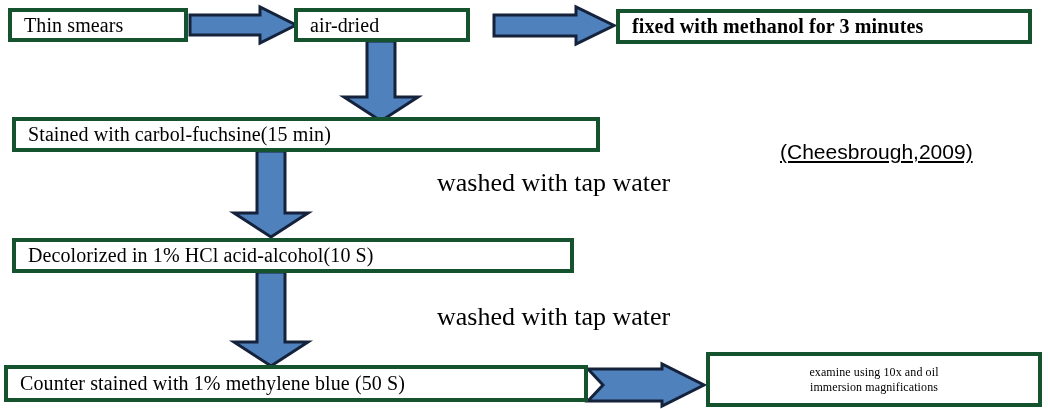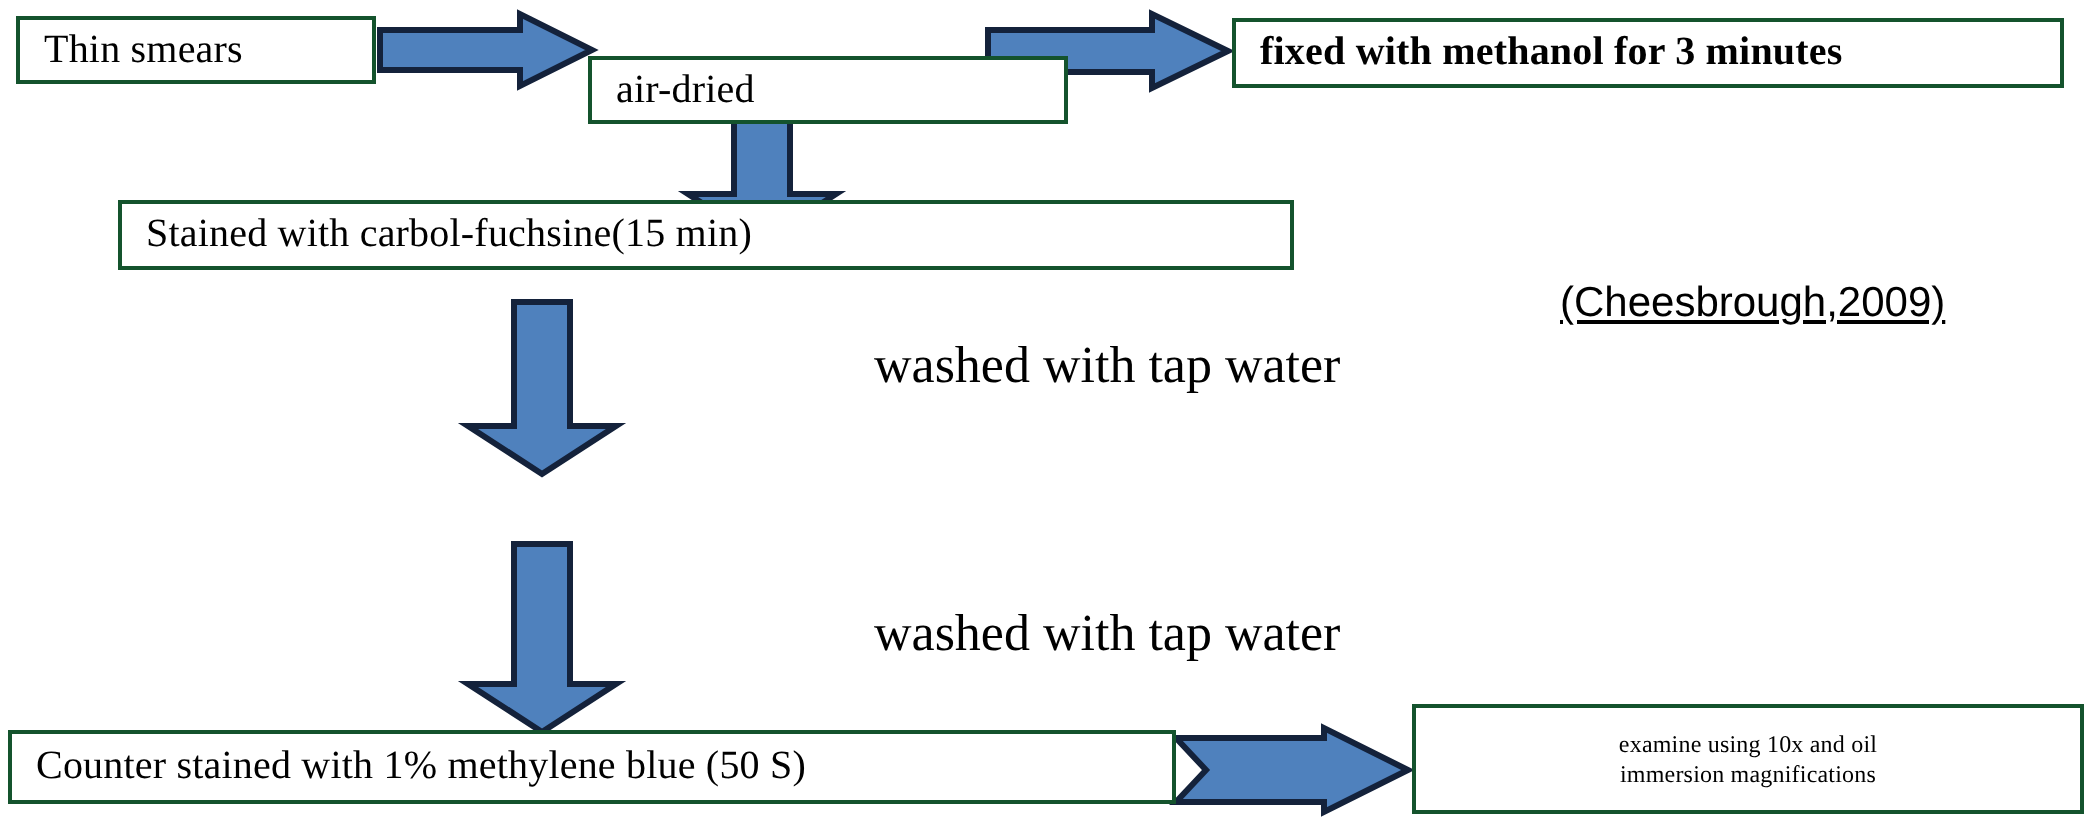--- a/index.html
+++ b/index.html
@@ -18,21 +18,21 @@
     height: 409px;
     background: #ffffff;
     overflow: hidden;
   }
 
   
   .box {
     position: absolute;
     box-sizing: border-box;
     background: #ffffff;
-    border: 2px solid #14532d;
+    border: 4px solid #14532d;
     display: flex;
     align-items: center;
     z-index: 3;
   }
   .box .box-label {
     display: block;
     width: 100%;
     color: #000000;
     font-family: "Liberation Serif", "DejaVu Serif", serif;
     font-size: 20px;
@@ -91,54 +91,57 @@
   <div class="box" style="left:8px; top:8px; width:180px; height:34px;">
     <span class="box-label">Thin smears</span>
   </div>
 
   <div class="arrow" style="left:188px; top:5px; width:110px; height:40px;">
     <svg viewBox="0 0 110 40" width="110" height="40" aria-hidden="true">
       <polygon class="arrow-shape" points="2,10 72,10 72,2 108,20 72,38 72,30 2,30"></polygon>
     </svg>
   </div>
 
-  <div class="box" style="left:294px; top:8px; width:240px; height:34px;margin-top:20px;">
+  <div class="box" style="left:294px; top:8px; width:176px; height:34px;">
     <span class="box-label">air-dried</span>
   </div>
 
   <div class="arrow" style="left:492px; top:6px; width:124px; height:40px;">
     <svg viewBox="0 0 124 40" width="124" height="40" aria-hidden="true">
       <polygon class="arrow-shape" points="2,9 84,9 84,1 122,19.5 84,38 84,30 2,30"></polygon>
     </svg>
   </div>
 
   <div class="box" style="left:616px; top:9px; width:416px; height:35px;font-weight:bold;">
     <span class="box-label">fixed with methanol for 3 minutes</span>
   </div>
 
   <div class="arrow" style="left:338px; top:41px; width:86px; height:82px;">
     <svg viewBox="0 0 86 82" width="86" height="82" aria-hidden="true">
       <polygon class="arrow-shape" points="29,0 57,0 57,56 80,56 43,80 6,56 29,56"></polygon>
     </svg>
   </div>
 
-  <div class="box" style="left:12px; top:100px; width:588px; height:35px;margin-left:47px;">
+  <div class="box" style="left:12px; top:117px; width:588px; height:35px;">
     <span class="box-label">Stained with carbol-fuchsine(15  min)</span>
   </div>
 
   <div class="caption sans" style="left:780px; top:140px;">(Cheesbrough,2009)</div>
 
   <div class="caption serif" style="left:437px; top:168px;">washed with  tap water</div>
 
   <div class="arrow" style="left:228px; top:151px; width:86px; height:88px;">
     <svg viewBox="0 0 86 88" width="86" height="88" aria-hidden="true">
       <polygon class="arrow-shape" points="29,0 57,0 57,62 80,62 43,86 6,62 29,62"></polygon>
     </svg>
   </div>
 
+  <div class="box" style="left:12px; top:238px; width:562px; height:35px;">
+    <span class="box-label">Decolorized  in 1% HCl acid-alcohol(10  S)</span>
+  </div>
 
   <div class="caption serif" style="left:437px; top:302px;">washed with  tap water</div>
 
   <div class="arrow" style="left:228px; top:272px; width:86px; height:96px;">
     <svg viewBox="0 0 86 96" width="86" height="96" aria-hidden="true">
       <polygon class="arrow-shape" points="29,0 57,0 57,70 80,70 43,94 6,70 29,70"></polygon>
     </svg>
   </div>
 
   <div class="box" style="left:4px; top:365px; width:584px; height:37px;">

